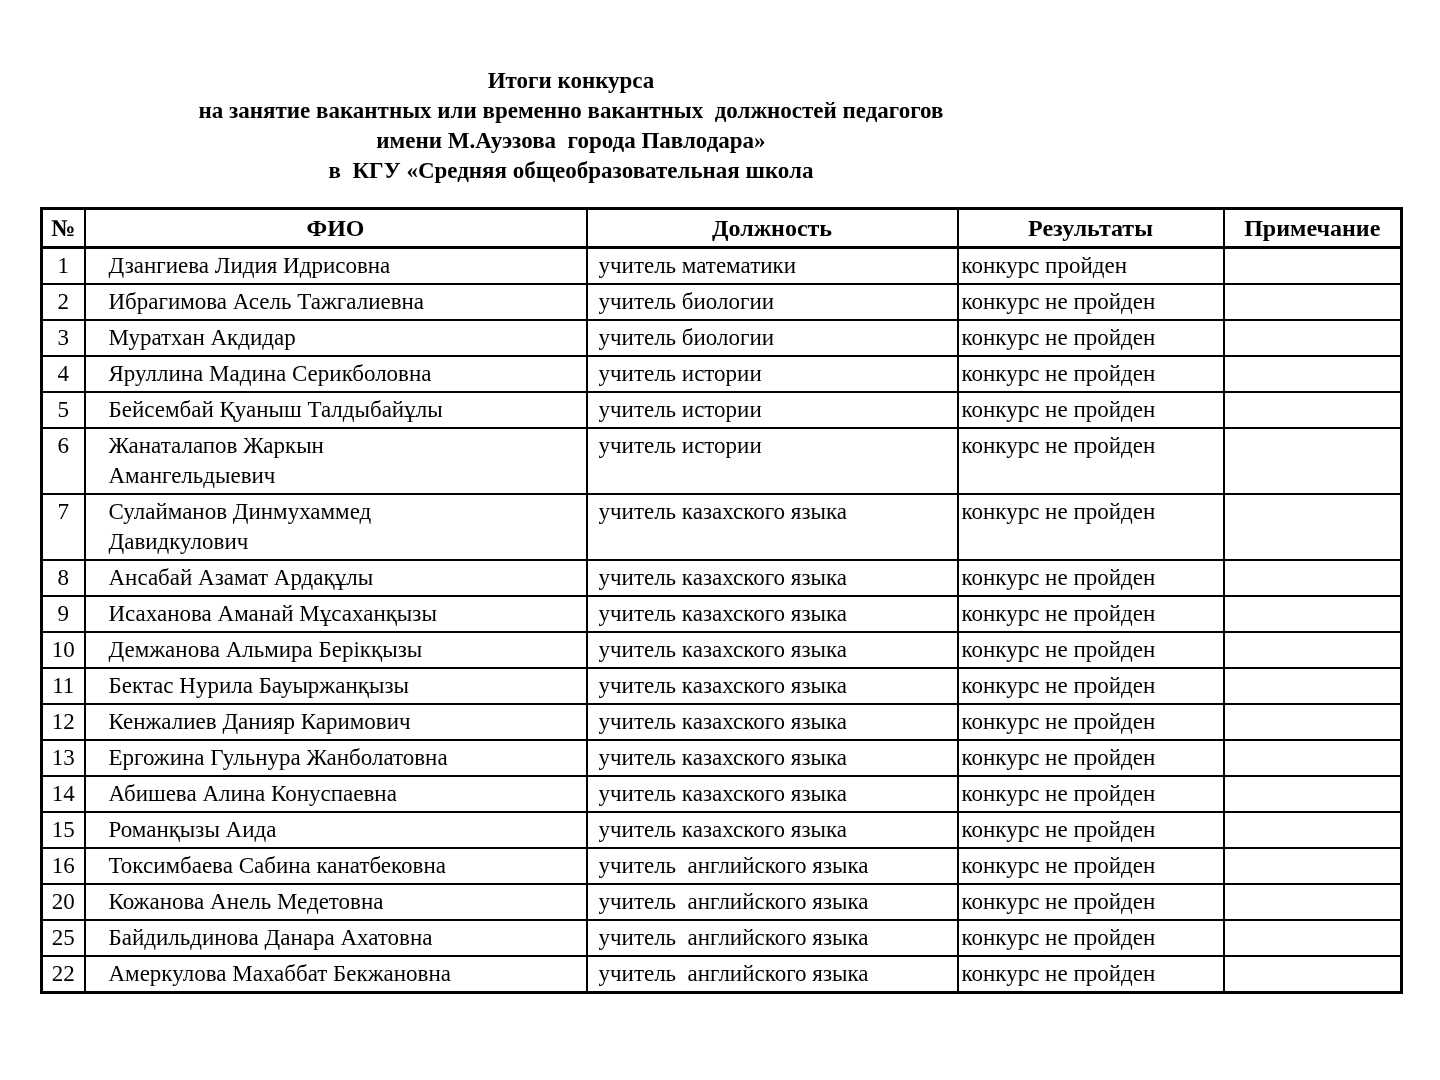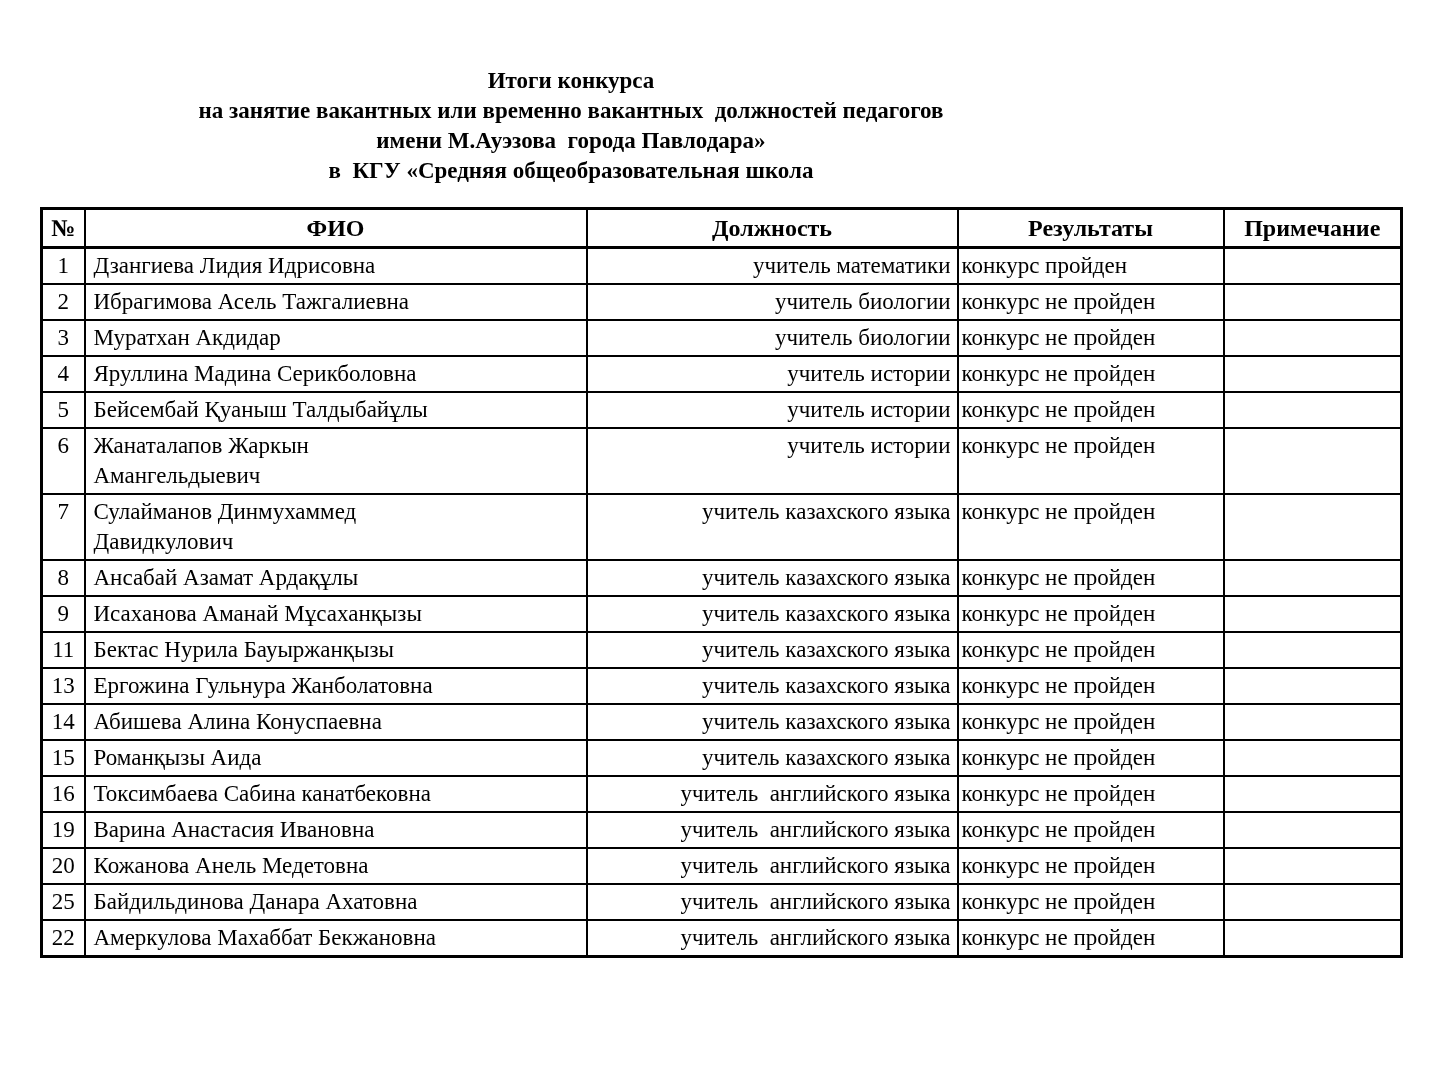--- a/index.html
+++ b/index.html
@@ -50,22 +50,22 @@
     line-height: 30px;
     border-bottom-width: 3px;
   }
   .doc-table td {
     font-size: 23px;
     line-height: 30px;
     padding: 2px 6px;
     white-space: pre-wrap;
   }
   td.c-num { text-align: center; padding: 2px 2px; }
-  td.c-name { padding-left: 8px; }
-  td.c-pos { padding-left: 11px; text-align: right; }
+  td.c-name { padding-left: 23px; }
+  td.c-pos { padding-left: 11px; }
   td.c-res { padding-left: 3px; }
   col.w-num { width: 43px; }
   col.w-name { width: 502px; }
   col.w-pos { width: 371px; }
   col.w-res { width: 266px; }
   col.w-note { width: 178px; }
 </style>
 </head>
 <body>
 
@@ -154,27 +154,41 @@
       <td class="c-note"></td>
     </tr>
       <tr>
       <td class="c-num">9</td>
       <td class="c-name">Исаханова Аманай Мұсаханқызы</td>
       <td class="c-pos">учитель казахского языка</td>
       <td class="c-res">конкурс не пройден</td>
       <td class="c-note"></td>
     </tr>
       <tr>
+      <td class="c-num">10</td>
+      <td class="c-name">Демжанова Альмира Берікқызы</td>
+      <td class="c-pos">учитель казахского языка</td>
+      <td class="c-res">конкурс не пройден</td>
+      <td class="c-note"></td>
+    </tr>
+      <tr>
       <td class="c-num">11</td>
       <td class="c-name">Бектас Нурила Бауыржанқызы</td>
       <td class="c-pos">учитель казахского языка</td>
       <td class="c-res">конкурс не пройден</td>
       <td class="c-note"></td>
     </tr>
       <tr>
+      <td class="c-num">12</td>
+      <td class="c-name">Кенжалиев Данияр Каримович</td>
+      <td class="c-pos">учитель казахского языка</td>
+      <td class="c-res">конкурс не пройден</td>
+      <td class="c-note"></td>
+    </tr>
+      <tr>
       <td class="c-num">13</td>
       <td class="c-name">Ергожина Гульнура Жанболатовна</td>
       <td class="c-pos">учитель казахского языка</td>
       <td class="c-res">конкурс не пройден</td>
       <td class="c-note"></td>
     </tr>
       <tr>
       <td class="c-num">14</td>
       <td class="c-name">Абишева Алина Конуспаевна</td>
       <td class="c-pos">учитель казахского языка</td>
@@ -189,27 +203,20 @@
       <td class="c-note"></td>
     </tr>
       <tr>
       <td class="c-num">16</td>
       <td class="c-name">Токсимбаева Сабина канатбековна</td>
       <td class="c-pos">учитель  английского языка</td>
       <td class="c-res">конкурс не пройден</td>
       <td class="c-note"></td>
     </tr>
       <tr>
-      <td class="c-num">19</td>
-      <td class="c-name">Варина Анастасия Ивановна</td>
-      <td class="c-pos">учитель  английского языка</td>
-      <td class="c-res">конкурс не пройден</td>
-      <td class="c-note"></td>
-    </tr>
-      <tr>
       <td class="c-num">20</td>
       <td class="c-name">Кожанова Анель Медетовна</td>
       <td class="c-pos">учитель  английского языка</td>
       <td class="c-res">конкурс не пройден</td>
       <td class="c-note"></td>
     </tr>
       <tr>
       <td class="c-num">25</td>
       <td class="c-name">Байдильдинова Данара Ахатовна</td>
       <td class="c-pos">учитель  английского языка</td>

